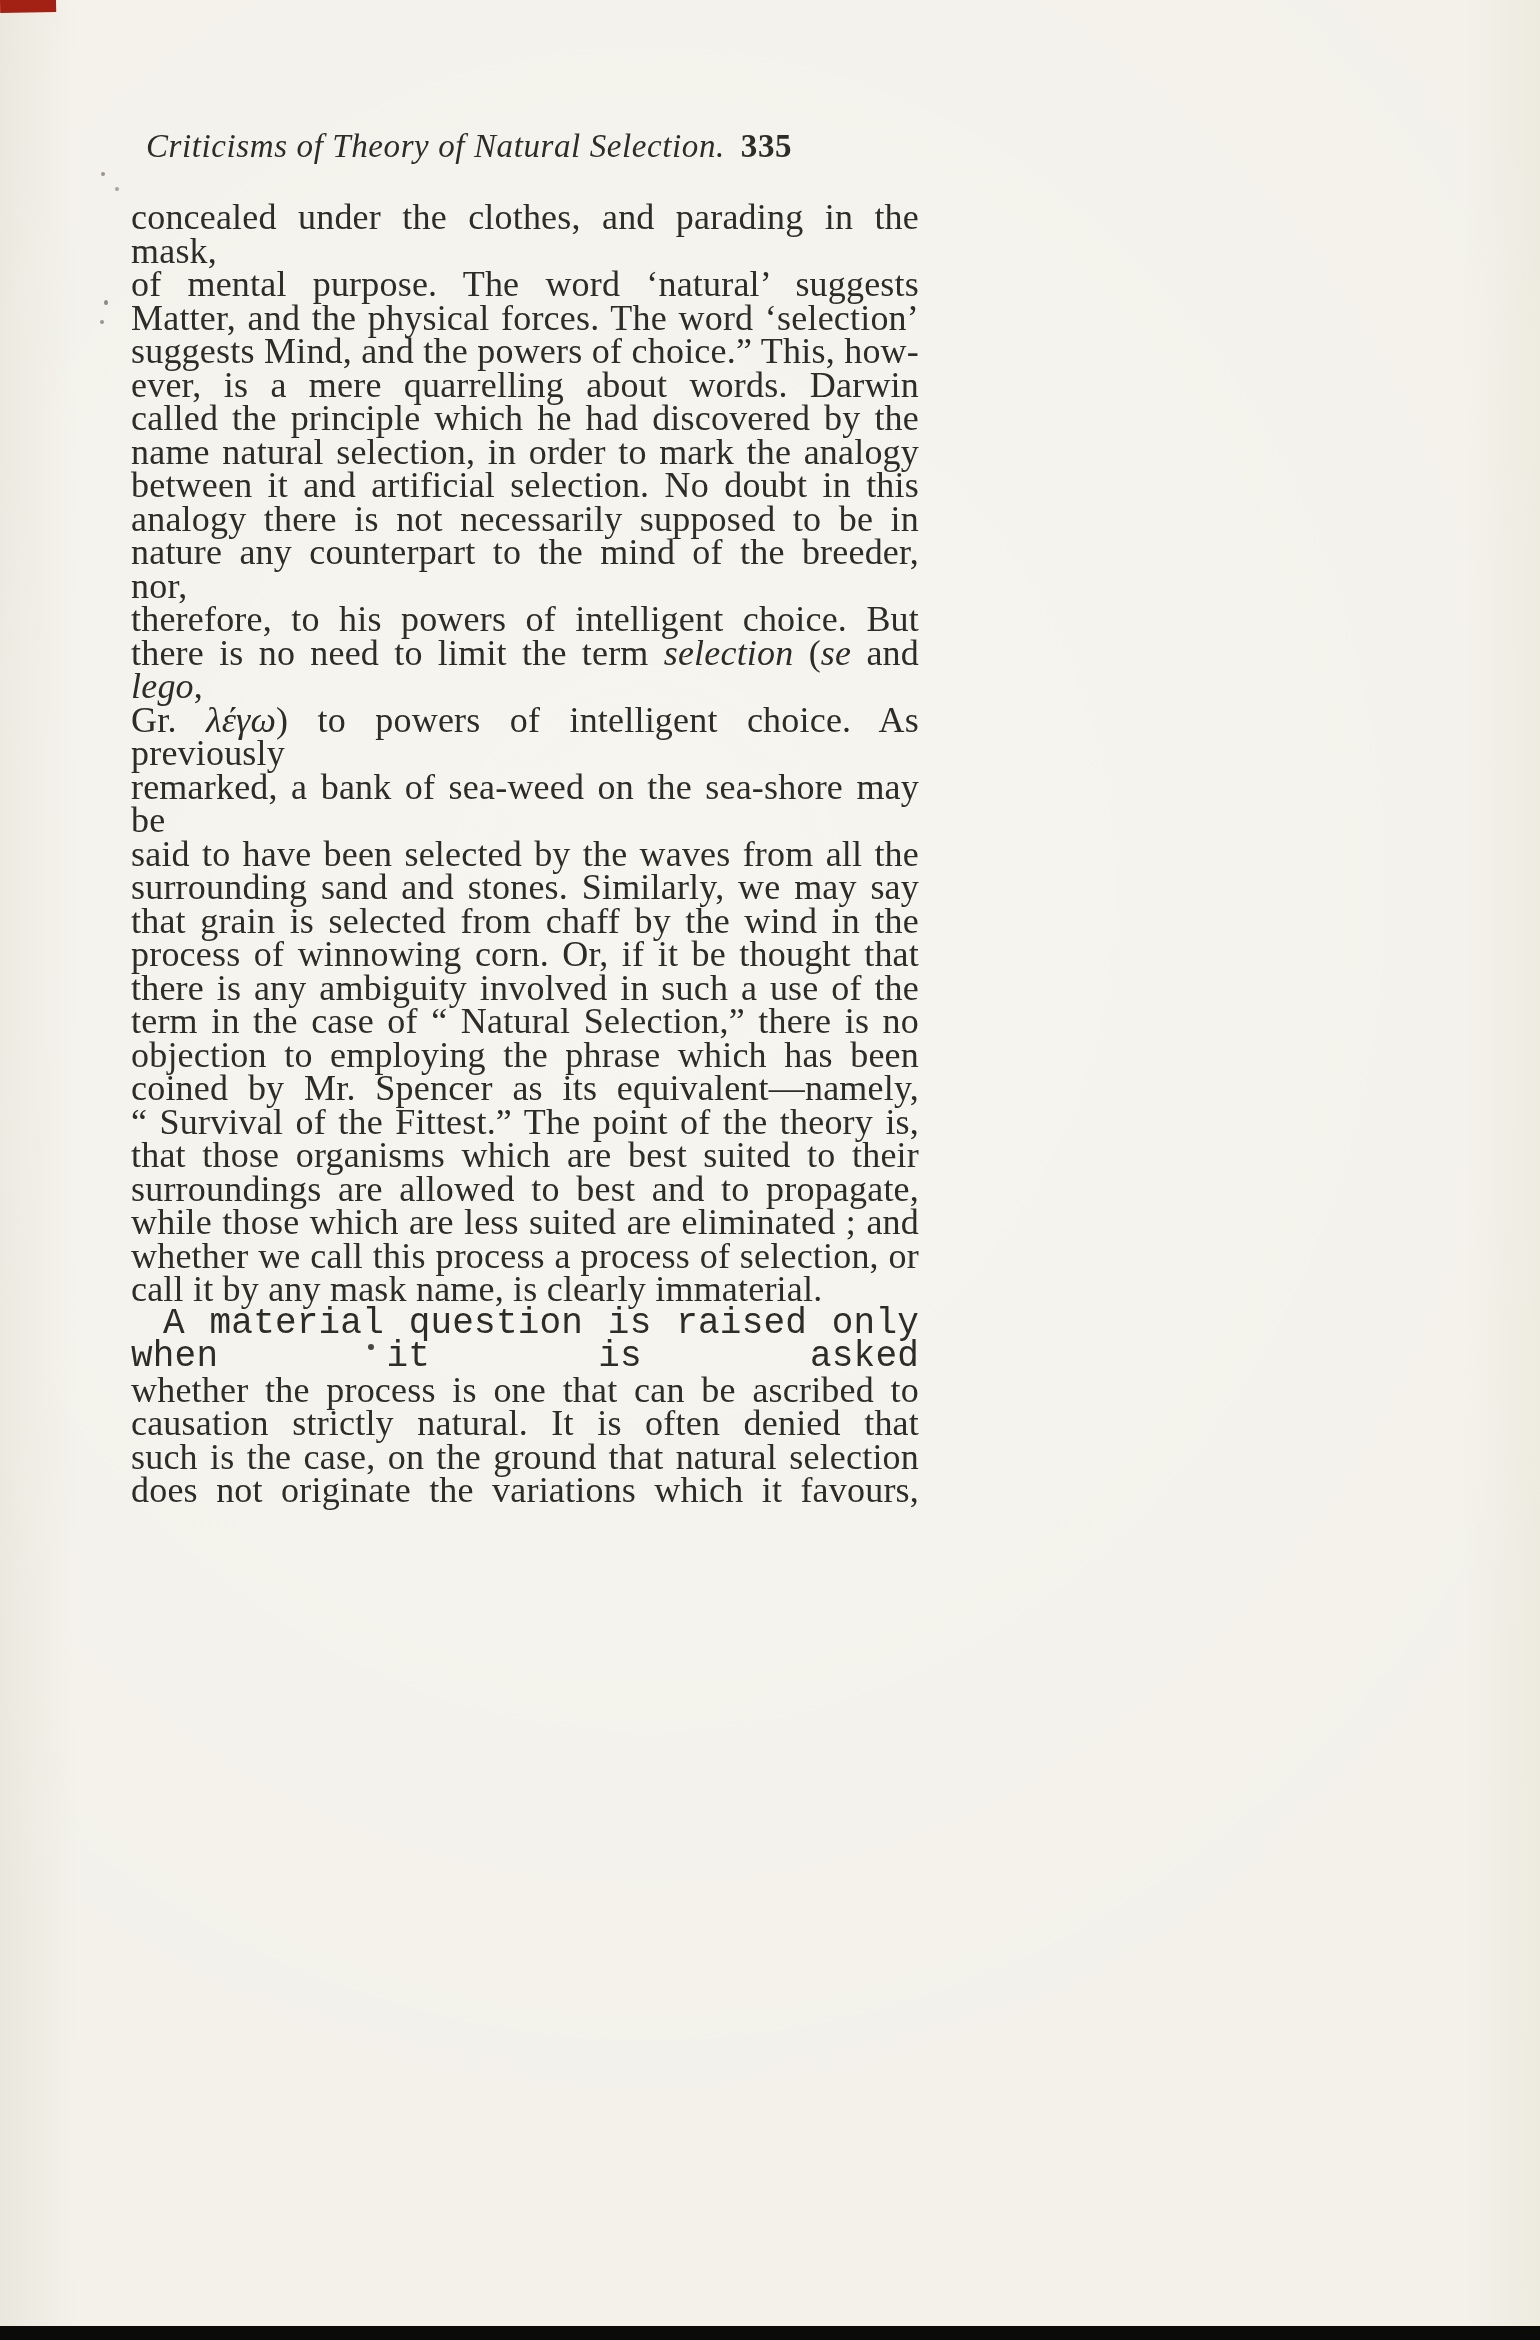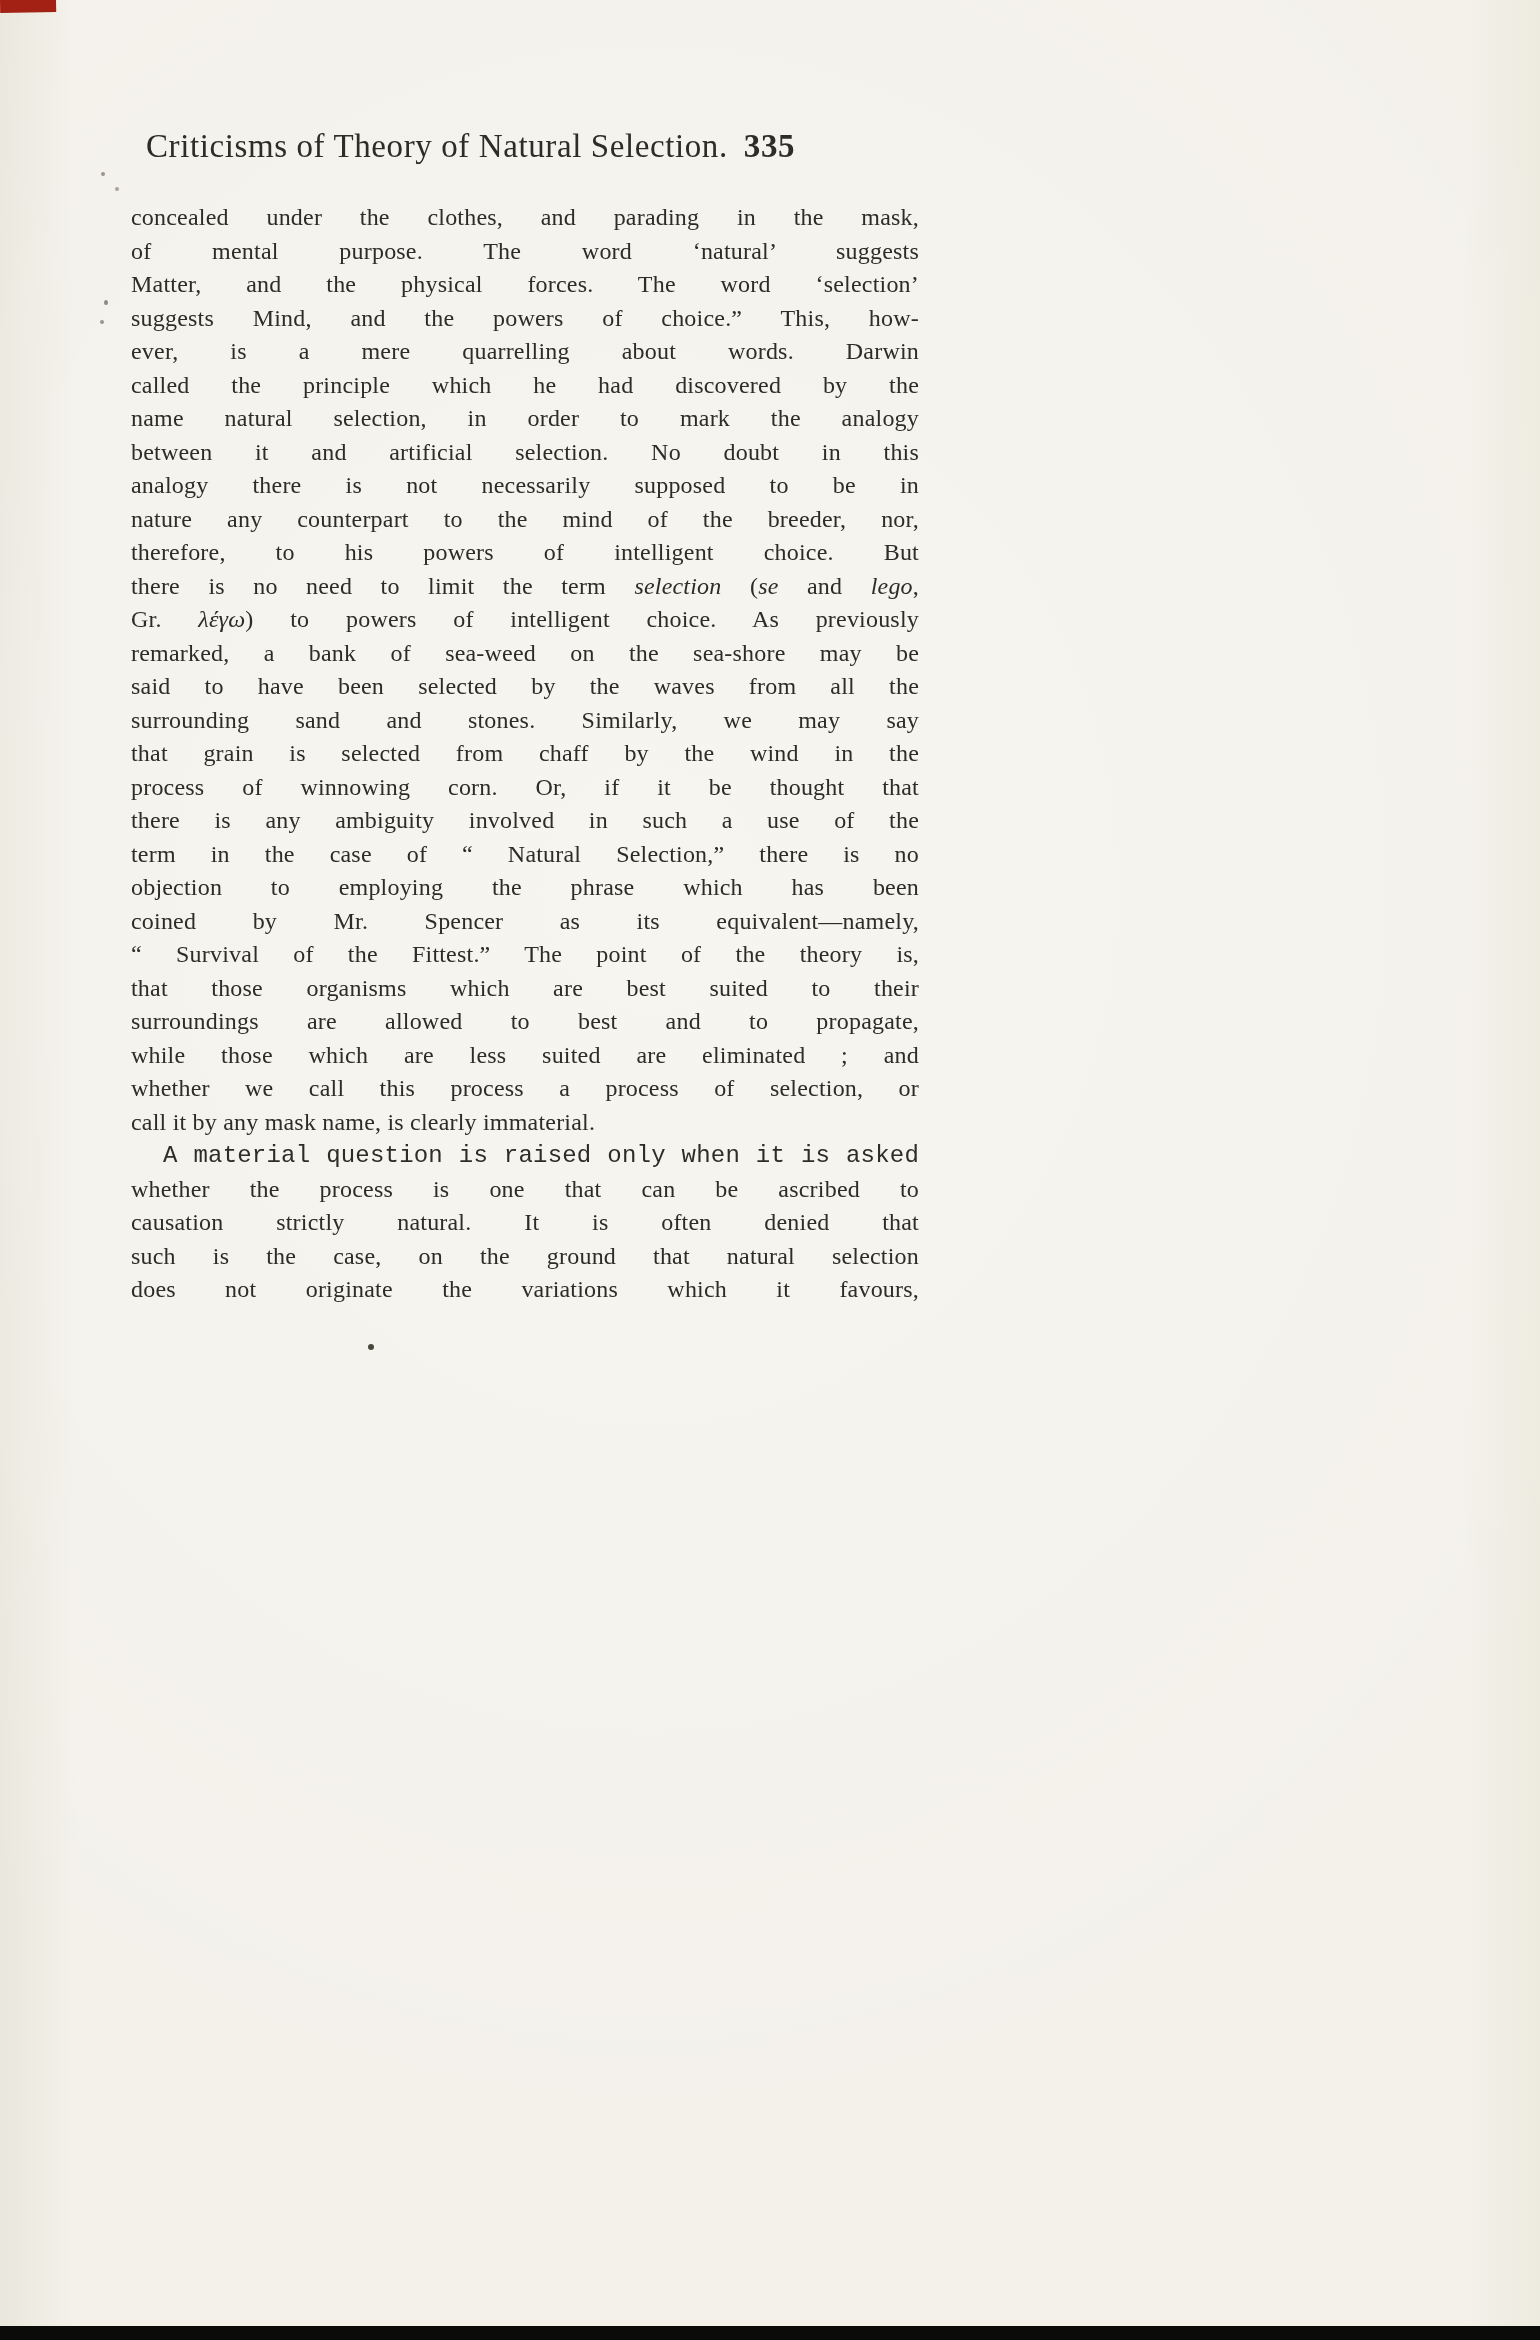--- a/index.html
+++ b/index.html
@@ -18,33 +18,34 @@
 
   .page-header {
     position: absolute;
     left: 146px;
     top: 128px;
     white-space: nowrap;
     font-size: 33px;
     letter-spacing: 0.6px;
   }
   .header-title {
+    font-style: italic;
   }
   .header-page-number {
     font-style: normal;
     margin-left: 16px;
     font-weight: bold;
   }
 
   .text-block {
     position: absolute;
     left: 131px;
     top: 201px;
     width: 788px;
-    font-size: 24px;
+    font-size: 36px;
     line-height: 33.5px;
     letter-spacing: 0.2px;
   }
   .paragraph { margin: 0; }
   .line {
     text-align: justify;
     text-align-last: justify;
     white-space: normal;
   }
   .line.no-justify {

